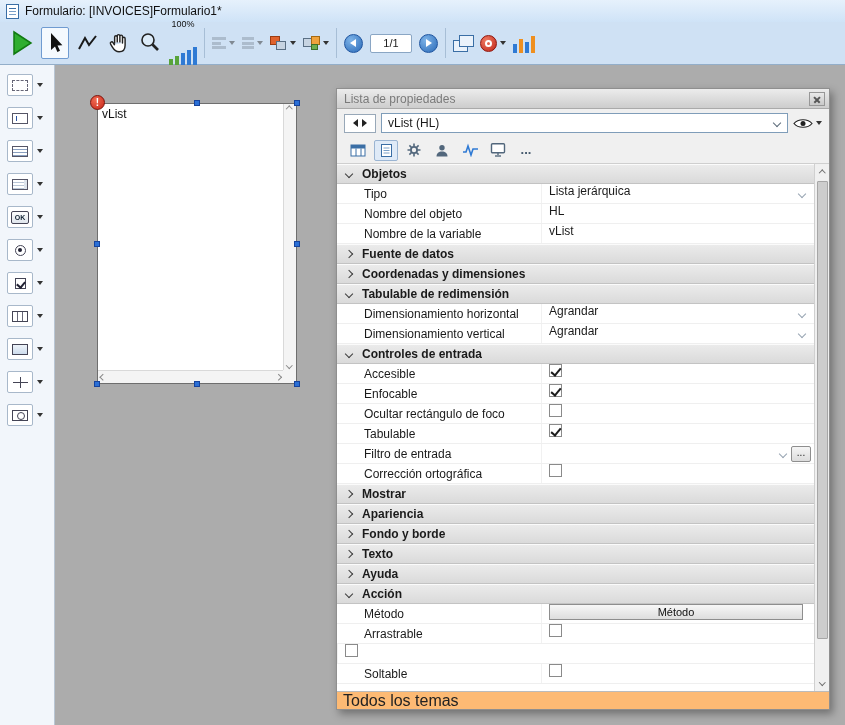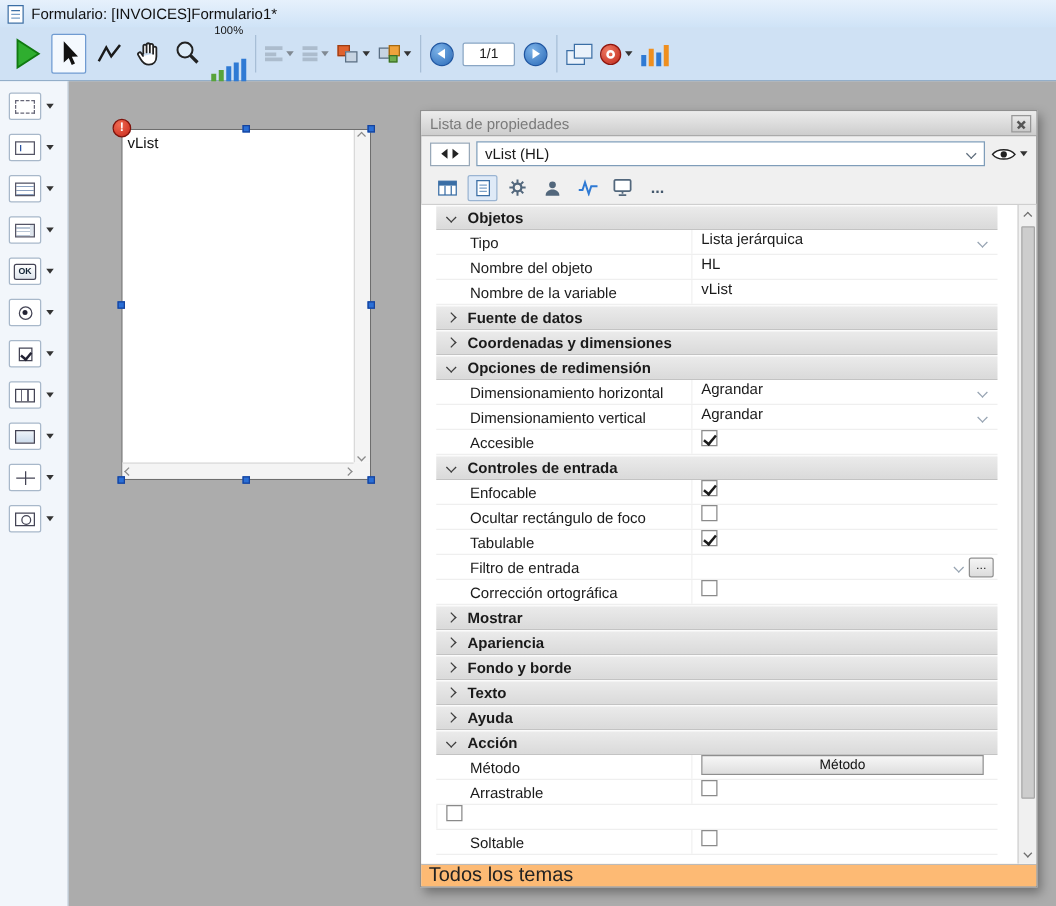--- a/index.html
+++ b/index.html
@@ -103,21 +103,21 @@
   .obj-select { flex:1; height:20px; background:#fff; border:1px solid #7f9db9; display:flex; align-items:center; padding:0 18px 0 6px; position:relative; font-size:12px; }
   .obj-select .chev { position:absolute; right:7px; top:6px; color:#5c6b7a; }
   .eye-btn { display:flex; align-items:center; gap:3px; flex:none; }
 
   .picons { height:26px; flex:none; display:flex; align-items:center; gap:4px; padding:0 9px; }
   .picon { width:24px; height:21px; display:flex; align-items:center; justify-content:center; border:1px solid transparent; border-radius:2px; }
   .picon.selected { background:#dfeaf7; border-color:#9ab4d2; }
   .more-glyph { font-size:13px; font-weight:bold; color:#44586c; line-height:10px; }
 
   .plist { position:relative; flex:1; background:#fff; border-top:1px solid #cfcfcf; overflow:hidden; min-height:0; }
-  .plist-rows { position:absolute; left:0; top:0; right:31px;padding-left:12px; }
+  .plist-rows { position:absolute; left:0; top:0; right:15px; }
   .prow { height:20px; display:flex; align-items:stretch; background:#fff; border-bottom:1px solid #efefef; position:relative; }
   .prow .plabel { width:204px; flex:none; padding-left:27px; display:flex; align-items:center; white-space:nowrap; overflow:hidden; font-size:12px; }
   .prow .pval { flex:1; display:flex; align-items:flex-start; padding-left:7px; position:relative; border-left:1px solid #f1f1f1; font-size:12px; }
   .prow.section { background:linear-gradient(#ebebeb,#dadada); border-top:1px solid #fbfbfb; border-bottom:1px solid #c3c3c3; font-weight:bold; align-items:center; }
   .chev-box { width:14px; margin-left:5px; display:flex; align-items:center; justify-content:center; color:#3c3c3c; }
   .sec-label { margin-left:6px; font-size:12px; }
   .ddchev { position:absolute; right:9px; top:7px; color:#97a4b2; }
   .ddchev.with-btn { right:28px; }
   .mini-btn { position:absolute; right:3px; top:2px; width:20px; height:16px; background:linear-gradient(#f5f5f5,#dcdcdc); border:1px solid #8e8e8e; border-radius:2px; font-size:10px; line-height:12px; text-align:center; color:#222; }
   .cb { width:13px; height:13px; background:#fff; border:1px solid #8a8a8a; position:relative; display:inline-block; flex:none; }
@@ -444,51 +444,51 @@
               <span class="chev-box">
                   <span class="chev right"></span>
                 </span>
               <span class="sec-label">Coordenadas y dimensiones</span>
             </div>
 
             <div class="prow section">
               <span class="chev-box">
                   <span class="chev down"></span>
                 </span>
-              <span class="sec-label">Opciones de redimensión</span>
+              <span class="sec-label">Tabulable de redimensión</span>
             </div>
 
             <div class="prow">
               <span class="plabel">Dimensionamiento horizontal</span>
               <span class="pval">
                 <span>Agrandar</span>
                 <span class="chev down ddchev"></span>
               </span>
             </div>
 
             <div class="prow">
               <span class="plabel">Dimensionamiento vertical</span>
               <span class="pval">
                 <span>Agrandar</span>
                 <span class="chev down ddchev"></span>
               </span>
             </div>
 
+            <div class="prow section">
+              <span class="chev-box">
+                  <span class="chev down"></span>
+                </span>
+              <span class="sec-label">Controles de entrada</span>
+            </div>
+
             <div class="prow">
               <span class="plabel">Accesible</span>
               <span class="pval">
                   <span class="cb checked"></span>
                 </span>
-            </div>
-
-            <div class="prow section">
-              <span class="chev-box">
-                  <span class="chev down"></span>
-                </span>
-              <span class="sec-label">Controles de entrada</span>
             </div>
 
             <div class="prow">
               <span class="plabel">Enfocable</span>
               <span class="pval">
                   <span class="cb checked"></span>
                 </span>
             </div>
 
             <div class="prow">

